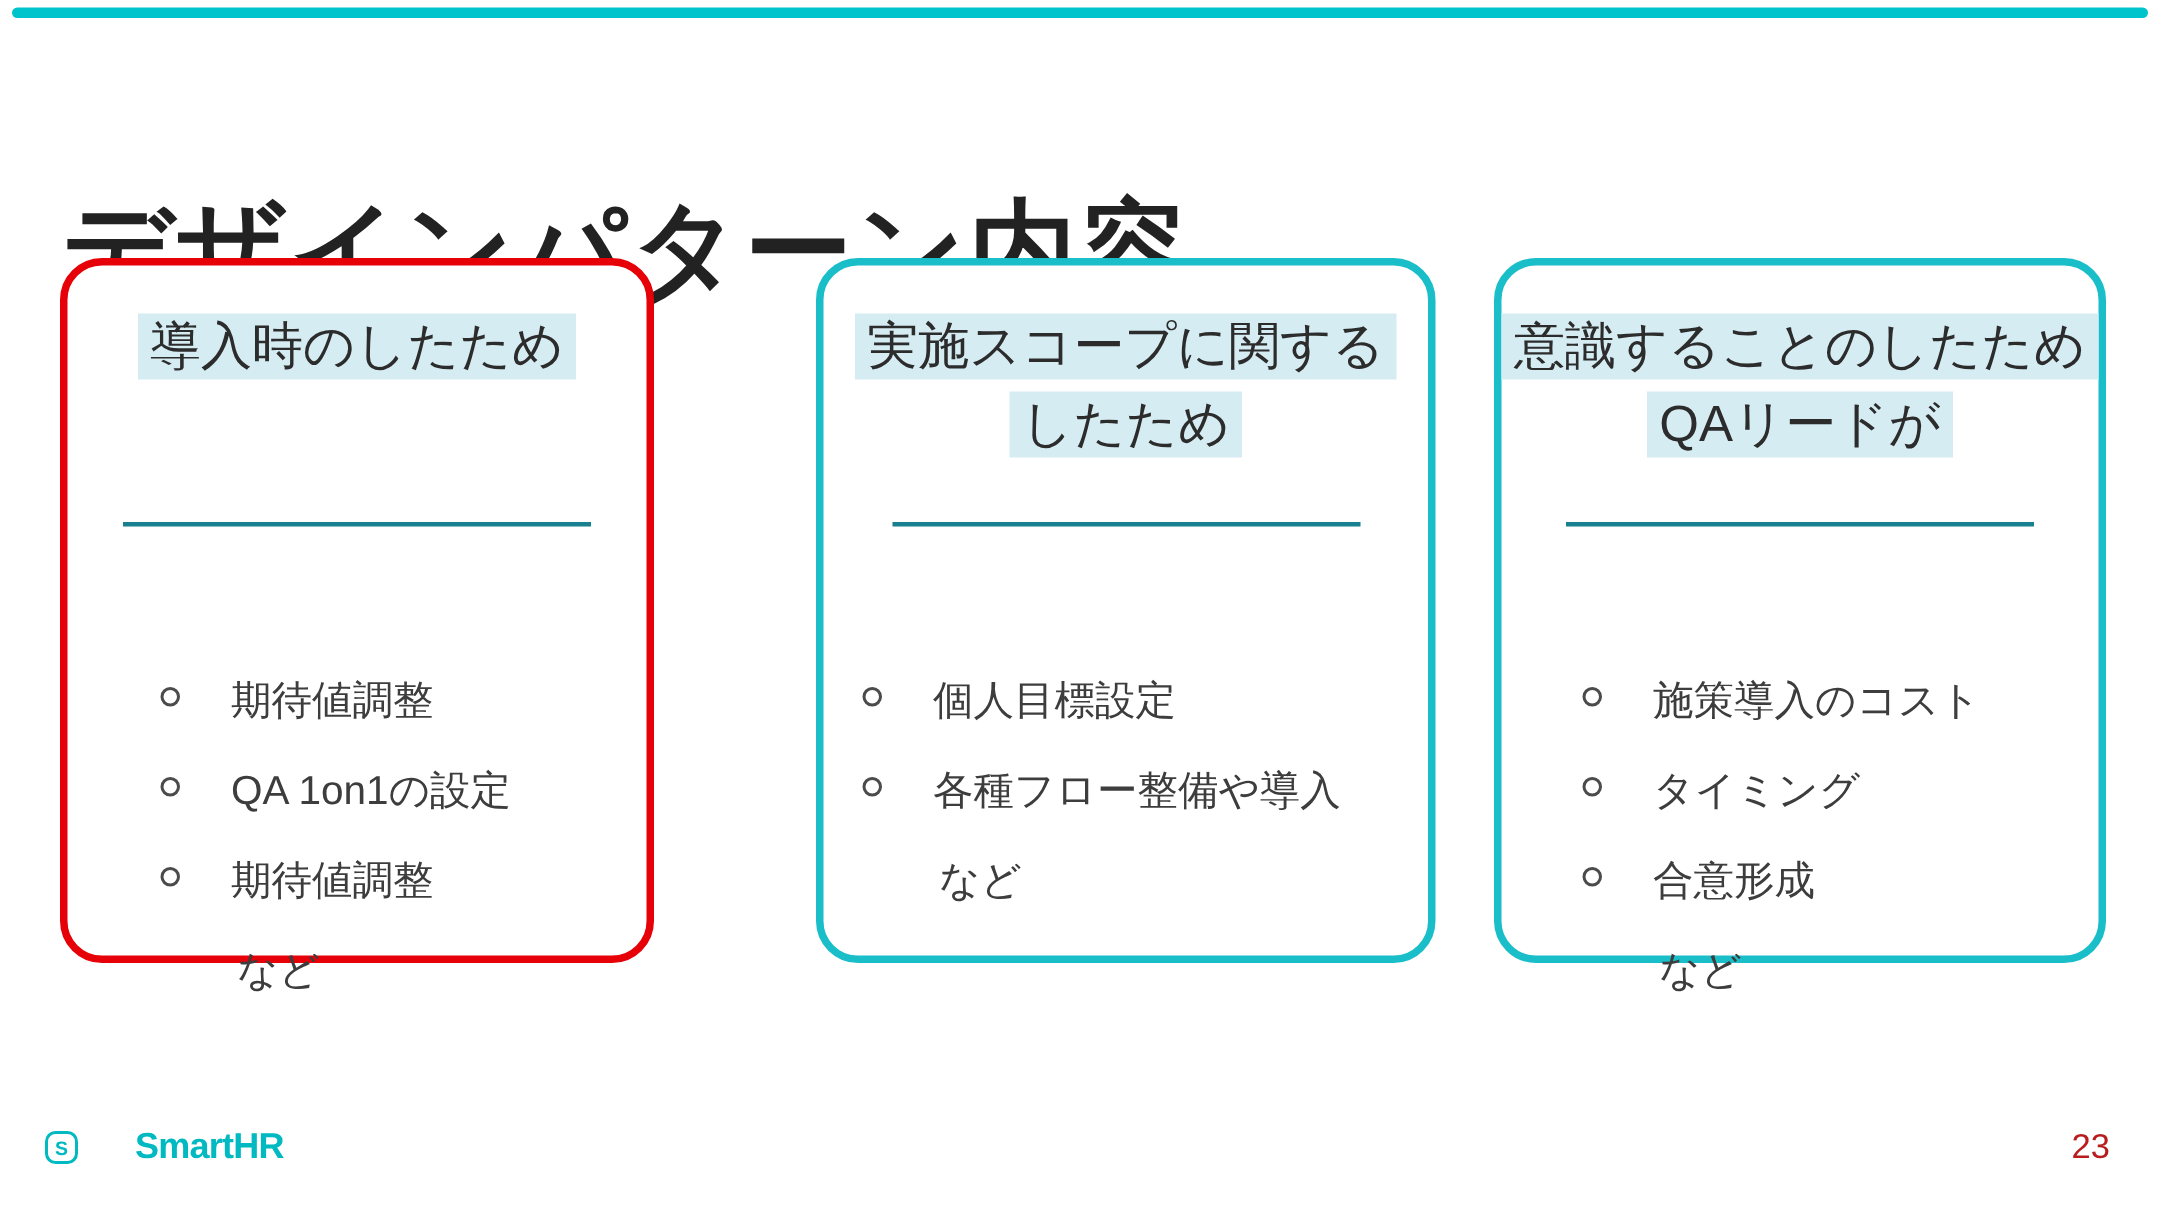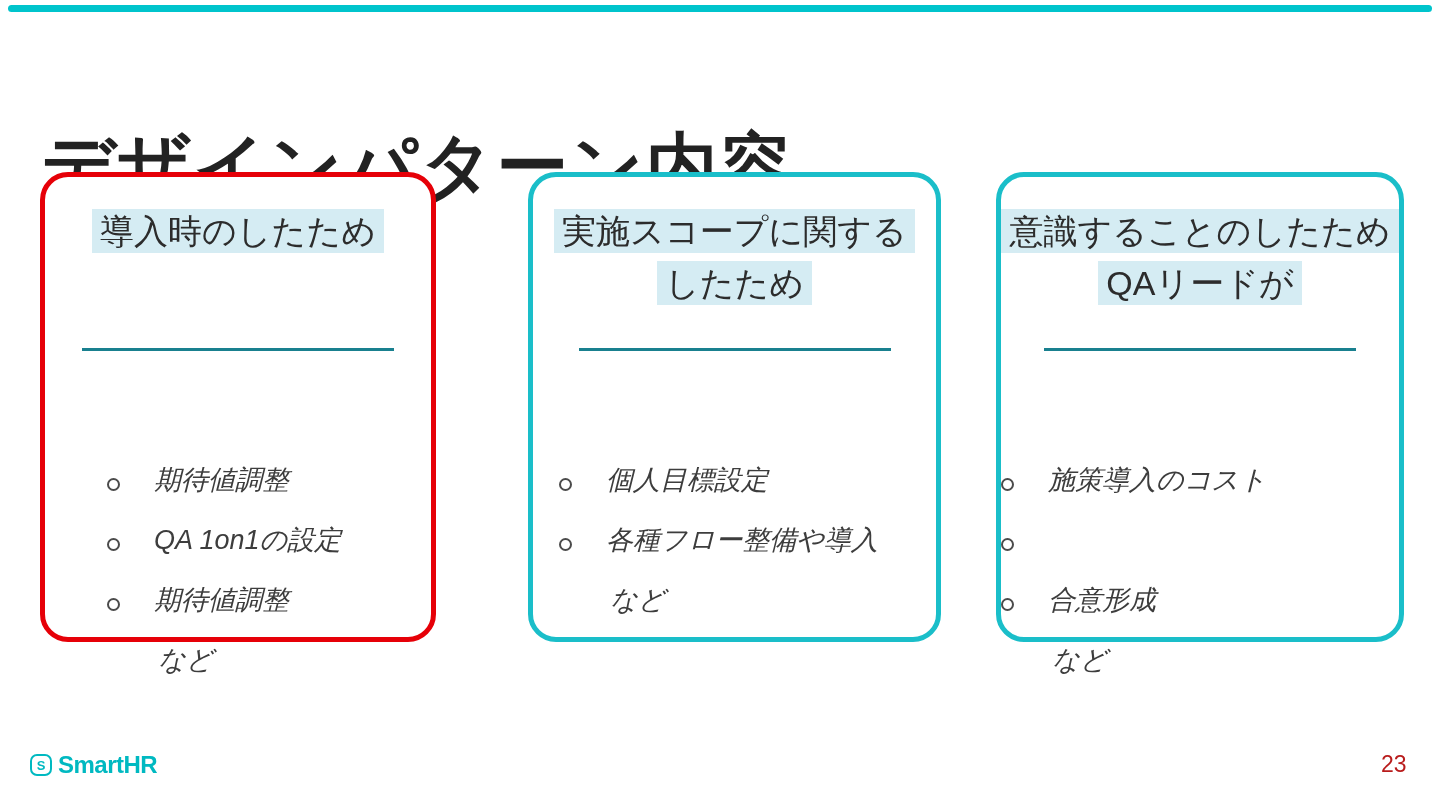--- a/index.html
+++ b/index.html
@@ -28,61 +28,60 @@
   .slide-title{
     position:absolute;left:42px;top:72px;
     font-size:72px;font-weight:700;letter-spacing:2px;
     color:var(--title-ink);white-space:nowrap;margin-top:47px;
   }
   .card{
     position:absolute;top:172px;height:470px;
     border-radius:28px;background:#ffffff;
   }
   .card--red{left:40px;width:396px;border:5px solid var(--red);}
-  .card--teal1{left:528px;width:413px;border:5px solid var(--teal);}
+  .card--teal1{left:544px;width:413px;border:5px solid var(--teal);}
   .card--teal2{left:996px;width:408px;border:5px solid var(--teal);}
   .card-title{
     position:absolute;left:0;right:0;top:28px;
     text-align:center;color:#2c2c2c;
   }
   .title-line{display:block;line-height:52px;font-size:34px;white-space:nowrap;}
   .hl{background:var(--hl);padding:3px 8px;}
   .underline{
     position:absolute;top:171px;left:50%;transform:translateX(-50%);
     width:312px;height:3px;background:var(--uline);
   }
   ul.bullets{
     position:absolute;top:273px;left:0;right:0;
     list-style:none;
   }
   .card--red ul.bullets{padding-left:62px;}
   .card--teal1 ul.bullets{padding-left:26px;}
-  .card--teal2 ul.bullets{}
+  .card--teal2 ul.bullets{padding-left:54px;}
   ul.bullets li{
-    display:flex;align-items:center;
+    display:flex;align-items:flex-start;
     height:60px;font-size:27px;line-height:34px;color:var(--body-ink);
     white-space:nowrap;
-    font-style:italic;
   }
   .dot{
     flex:none;width:13px;height:13px;margin-top:8px;margin-right:34px;
     border:2px solid #4b4b4b;border-radius:50%;background:transparent;
   }
   li.more{padding-left:51px;}
   .logo{
     position:absolute;left:30px;top:751px;
     display:flex;align-items:center;gap:6px;color:var(--brand);
   }
   .logo-mark{
     width:22px;height:22px;flex:none;
     border:2.5px solid var(--brand);border-radius:7px;
     display:flex;align-items:center;justify-content:center;
     font-size:13px;font-weight:800;line-height:1;
   }
-  .logo-text{font-size:24px;font-weight:800;letter-spacing:-0.5px;}
+  .logo-text{font-size:24px;font-weight:800;letter-spacing:-0.5px;margin-left:32px;}
   .page-number{
     position:absolute;left:1381px;top:751px;
     font-size:23px;color:#b91c1c;
   }
 </style>
 </head>
 <body>
 
 <div class="topbar"></div>
 
@@ -139,20 +138,21 @@
     <span class="title-line"><span class="hl">QAリードが</span></span>
   </div>
   <div class="underline"></div>
   <ul class="bullets">
     <li>
         <span class="dot"></span>
         <span>施策導入のコスト</span>
       </li>
     <li>
         <span class="dot"></span>
+        <span>タイミング</span>
       </li>
     <li>
         <span class="dot"></span>
         <span>合意形成</span>
       </li>
     <li class="more">
         <span>など</span>
       </li>
   </ul>
 </section>

